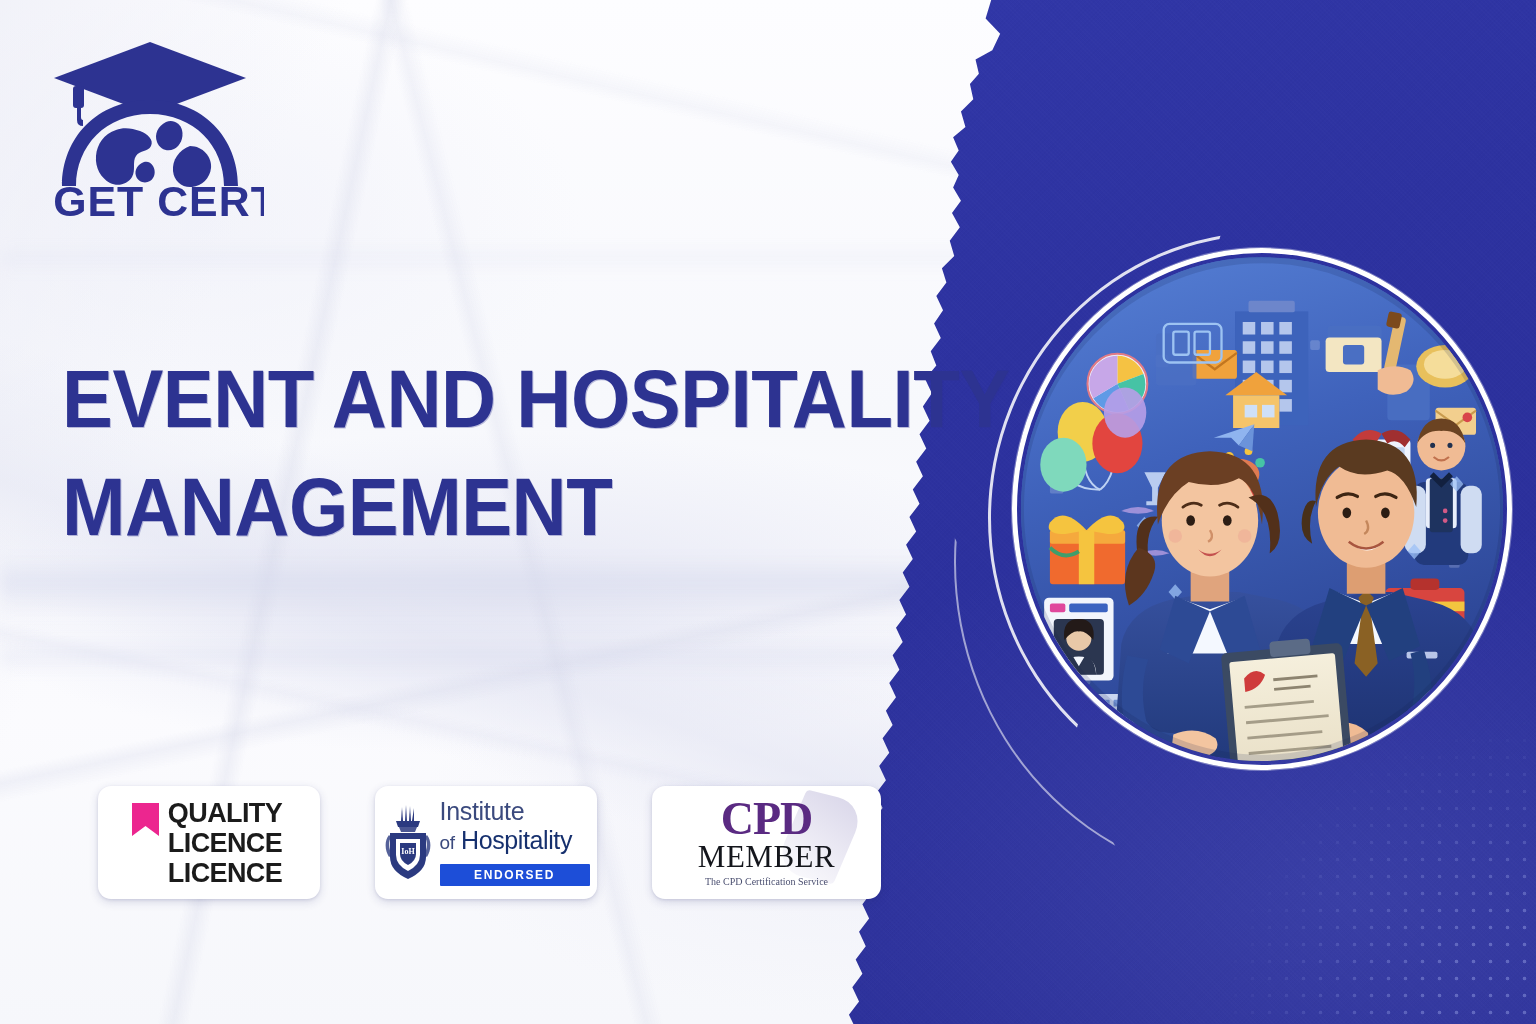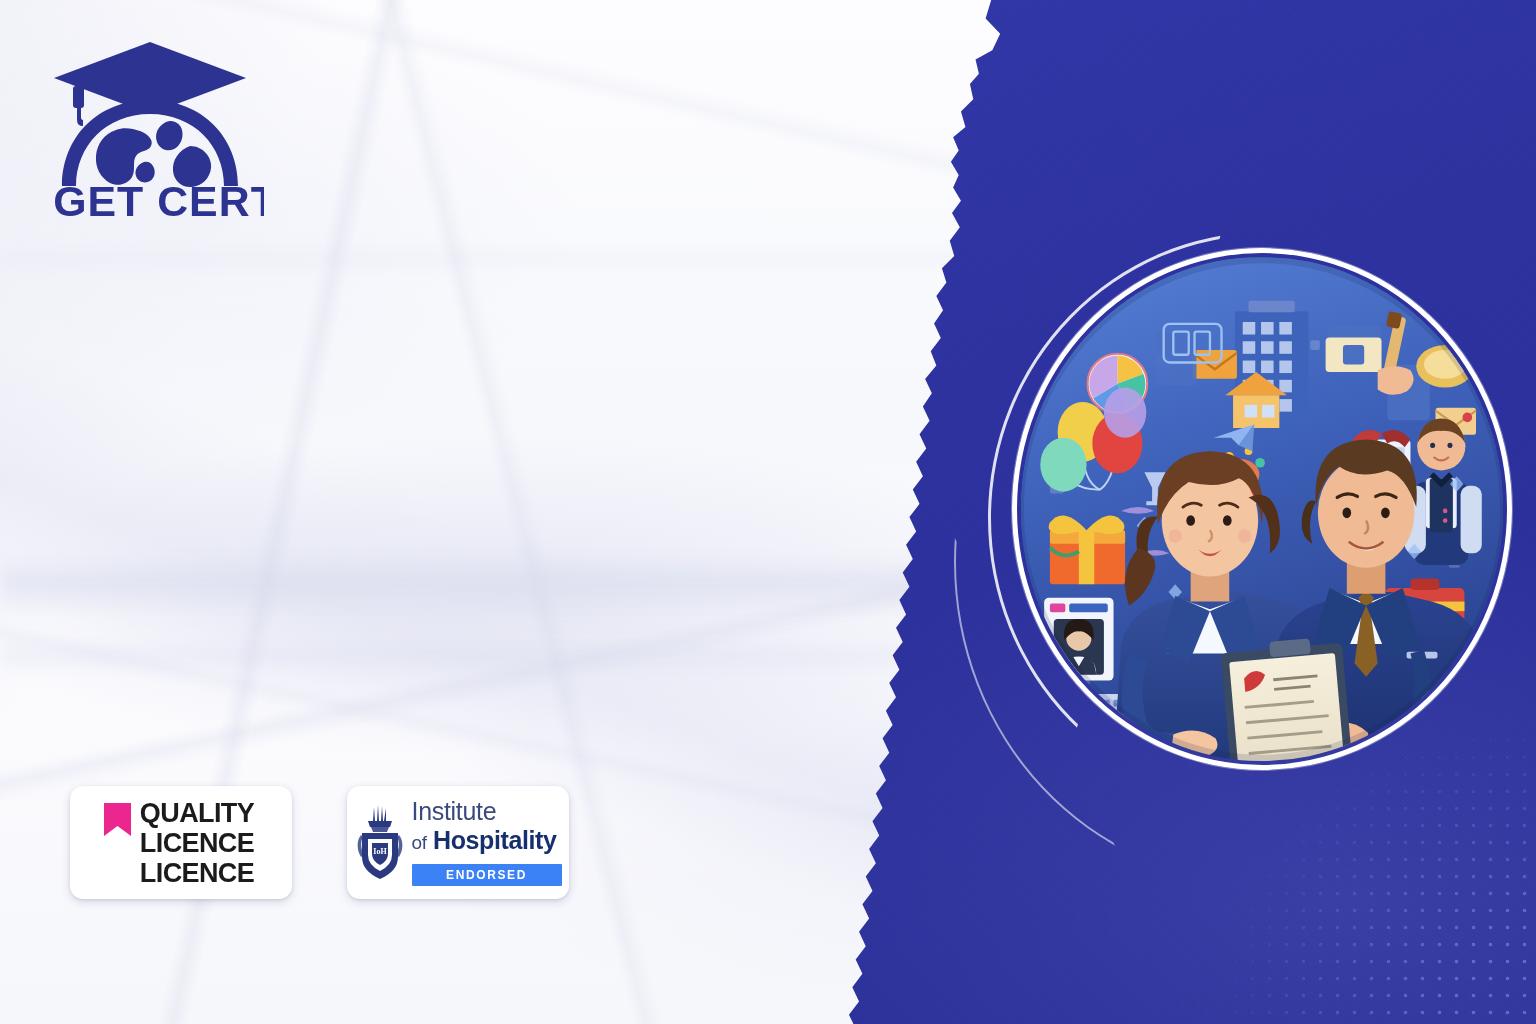--- a/index.html
+++ b/index.html
@@ -103,21 +103,21 @@
     color:#2D3391;
     text-transform:uppercase;
     transform:scaleX(.93);
     transform-origin:left center;
     text-shadow:1px 1px 0 rgba(45,51,145,.30);
     white-space:nowrap;
   }
 
   
   .badges {
-    position:absolute; left:70px; top:786px;
+    position:absolute; left:98px; top:786px;
     display:flex; align-items:flex-start; gap:55px;
   }
   .badge {
     background:#fff;
     border-radius:13px;
     box-shadow:0 3px 10px rgba(40,45,110,.16), 0 1px 3px rgba(40,45,110,.12);
     display:flex; align-items:center; justify-content:center;
     overflow:hidden;
   }
   .badge-qls { width:222px; height:113px; }
@@ -134,24 +134,24 @@
   }
   .qls-text span { display:block; }
 
   
   .ioh-inner { display:flex; align-items:center; gap:7px; padding:5px 8px; }
   .ioh-crest { width:50px; height:76px; flex:0 0 auto; }
   .ioh-right { display:flex; flex-direction:column; gap:3px;justify-content:flex-end; }
   .ioh-l1 { font-size:25px; color:#3b4a7e; line-height:25px; font-weight:300; letter-spacing:-.3px;}
   .ioh-l2 { font-size:25px; line-height:26px; color:#16306e; letter-spacing:-.4px;}
   .ioh-l2 .of { font-weight:400; font-size:19px; color:#3b4a7e;margin-top:32px;}
-  .ioh-l2 .hosp { font-weight:bold; }
+  .ioh-l2 .hosp { font-weight:normal; }
   .ioh-bar {
     margin-top:5px;
-    background:#3b82f6;
+    background:#1d4ed8;
     color:#fff;
     font-size:12px; font-weight:bold;
     letter-spacing:1.6px;
     text-align:center;
     padding:4px 0 4px;
     border-radius:1px;
     width:150px;
   }
 
   
@@ -281,20 +281,24 @@
         <path d="M72 96 C60 100 53 110 52 122 C51 134 57 144 66 149 C74 153 84 150 88 143 C92 136 88 128 92 122 C96 116 104 118 107 112 C110 106 104 100 96 97 C88 94 79 93 72 96 Z"></path>
         <path d="M122 88 C114 92 110 100 113 108 C116 116 124 118 130 115 C136 112 140 104 138 96 C136 89 129 85 122 88 Z"></path>
         <path d="M146 112 C135 116 128 126 129 137 C130 147 138 154 148 153 C158 152 166 144 167 134 C168 123 159 112 146 112 Z"></path>
         <path d="M100 128 C94 130 90 136 92 142 C94 148 101 150 106 147 C111 144 112 137 109 132 C107 128 103 127 100 128 Z"></path>
       </g>
 
       <text x="9" y="182" font-family="Liberation Sans, sans-serif" font-size="42" font-weight="bold" letter-spacing="1.0" fill="#2D3391" transform="scale(1.02,1)">GET CERTIFY</text>
     </svg>
   </div>
 
+  <div class="headline">
+    <span class="ln">EVENT AND HOSPITALITY</span>
+    <span class="ln">MANAGEMENT</span>
+  </div>
 
   <div class="badges">
 
     <div class="badge badge-qls">
       <div class="qls-inner">
         <svg class="qls-mark" viewBox="0 0 27 33">
           <path d="M0 0 H27 V33 L13.5 23 L0 33 Z" fill="#EC268F"></path>
         </svg>
         <div class="qls-text">
           <span>QUALITY</span>
@@ -333,20 +337,28 @@
           <div class="ioh-l1">Institute</div>
           <div class="ioh-l2">
             <span class="of">of</span>
             <span class="hosp">Hospitality</span>
           </div>
           <div class="ioh-bar">ENDORSED</div>
         </div>
       </div>
     </div>
 
+    <div class="badge badge-cpd">
+      <div class="cpd-inner">
+        <div class="cpd-swoosh"></div>
+        <div class="cpd-word">CPD</div>
+        <div class="cpd-member">MEMBER</div>
+        <div class="cpd-sub">The CPD Certification Service</div>
+      </div>
+    </div>
 
   </div>
 
   <div class="circle-wrap">
     <div class="arc-sweep"></div>
     <div class="arc-sweep2"></div>
     <div class="circle-ring"></div>
     <div class="circle-img">
       <svg viewBox="0 0 500 520">
         <defs>

